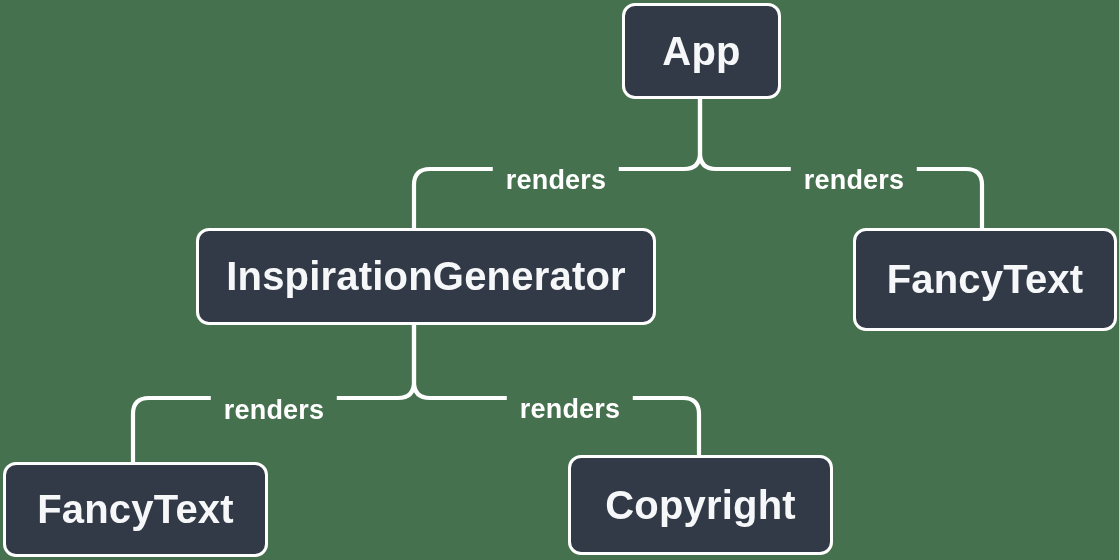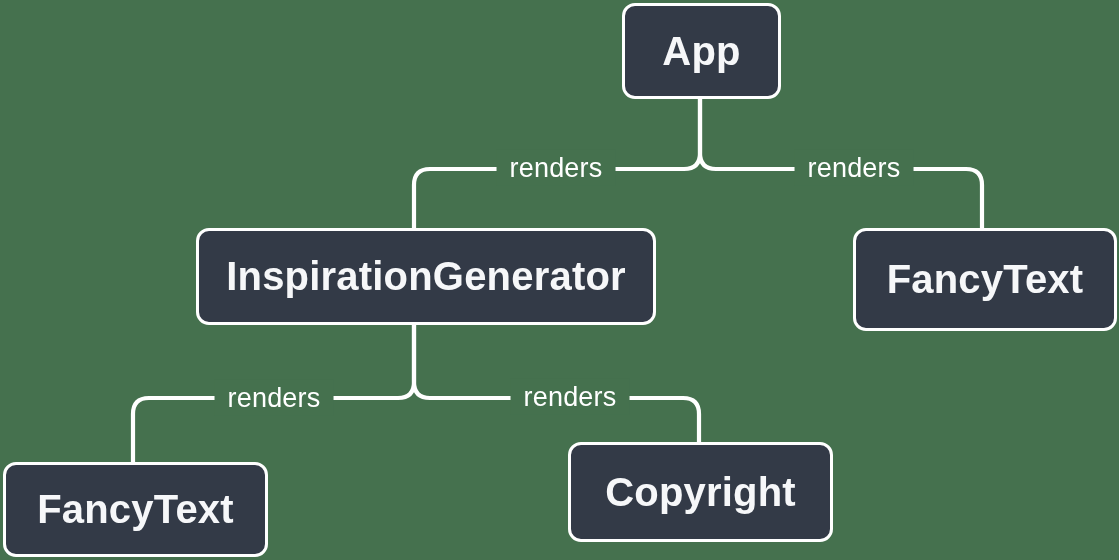--- a/index.html
+++ b/index.html
@@ -44,33 +44,34 @@
     color: var(--text);
     font-size: 40px;
     font-weight: 700;
     letter-spacing: 0.2px;
     white-space: nowrap;
   }
   .node-app                  { left: 622px; top: 3px;   width: 159px; height: 96px;  }
   .node-inspiration          { left: 196px; top: 228px; width: 460px; height: 97px;  }
   .node-fancy-text-right     { left: 853px; top: 228px; width: 264px; height: 103px; }
   .node-fancy-text-left      { left: 3px;   top: 462px; width: 265px; height: 95px;  }
-  .node-copyright            { left: 568px; top: 442px; width: 265px; height: 100px; }
+  .node-copyright            { left: 568px; top: 455px; width: 265px; height: 100px; }
 
   .edge-label {
     position: absolute;
     transform: translate(-50%, -50%);
     background: var(--bg);
     color: var(--line);
     font-size: 27px;
-    font-weight: 400;
+    font-weight: 700;
     letter-spacing: 0.2px;
     padding: 2px 13px;
     white-space: nowrap;
     line-height: 1.2;
+    margin-top: 12px;
   }
   .edge-label-1 { left: 556px; top: 168px; }
   .edge-label-2 { left: 854px; top: 168px; }
   .edge-label-3 { left: 274px; top: 398px; }
   .edge-label-4 { left: 570px; top: 397px; }
 </style>
 </head>
 <body>
 
 <div class="stage">

